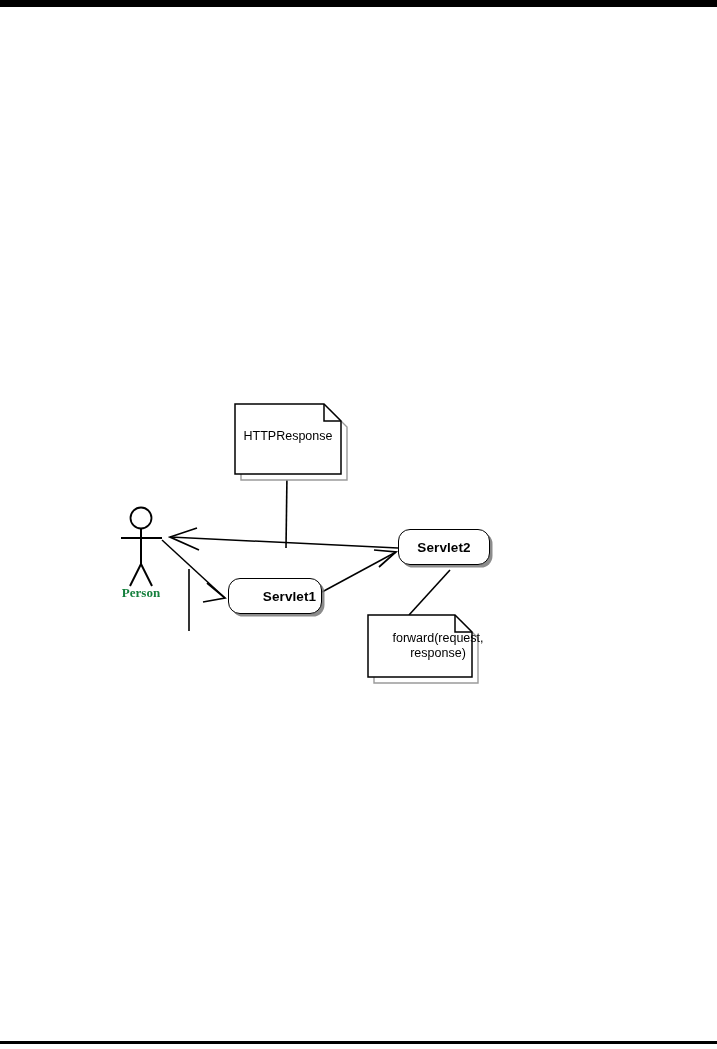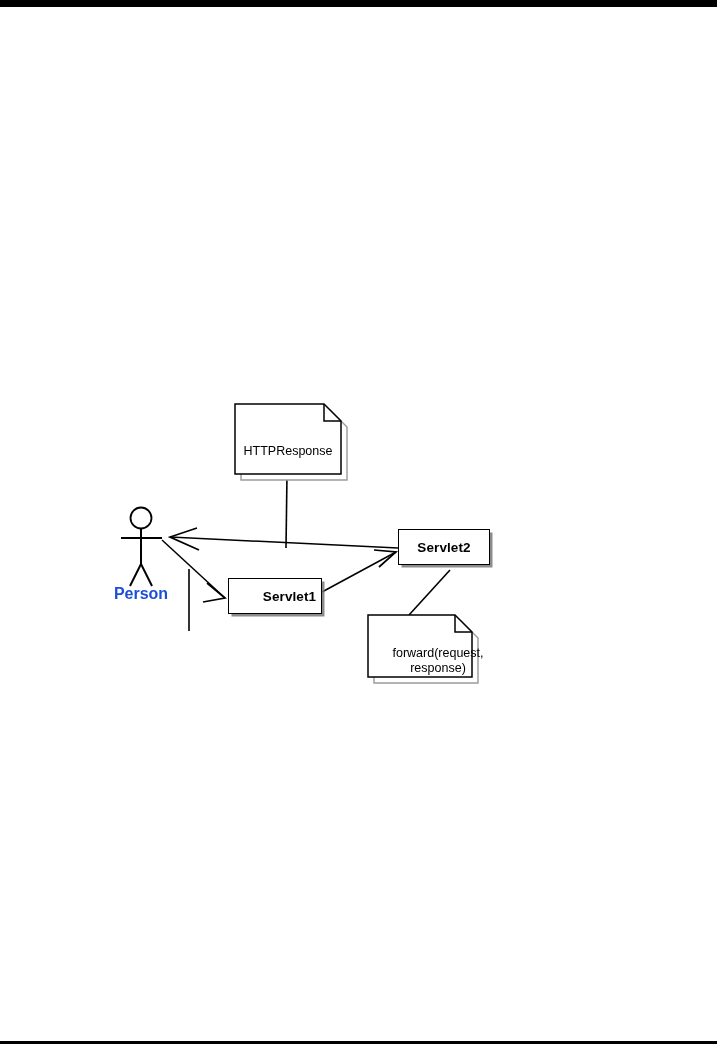--- a/index.html
+++ b/index.html
@@ -37,20 +37,21 @@
   }
   #diagram-canvas {
     position: absolute;
     left: 0; top: 0;
     width: 717px;
     height: 1049px;
   }
   .node {
     position: absolute;
     box-sizing: border-box;
+    border-radius: 12px;
   }
   
   .class-box {
     background: #ffffff;
     border: 1.6px solid #000000;
     box-shadow: 3px 3px 0 -0.5px rgba(120,120,120,0.85);
     display: flex;
     align-items: center;
     justify-content: center;
   }
@@ -72,34 +73,34 @@
   }
   .note .note-text {
     position: absolute;
     left: 0;
     width: 100%;
     text-align: center;
     font-size: 12.5px;
     color: #000000;
     line-height: 15px;
     white-space: pre-line;
-    margin-top: 15px;
   }
   
   .actor {
     position: absolute;
   }
   .actor-label {
     position: absolute;
     width: 100%;
     text-align: center;
-    font-size: 16px;
+    font-size: 13px;
     font-weight: bold;
-    color: #1d4ed8;
+    color: #15803d;
     white-space: nowrap;
+    font-family: Liberation Serif, serif;
   }
 </style>
 </head>
 <body>
 
 <div id="page">
 
   <div class="page-edge-top"></div>
   <div class="page-edge-bottom"></div>
 

